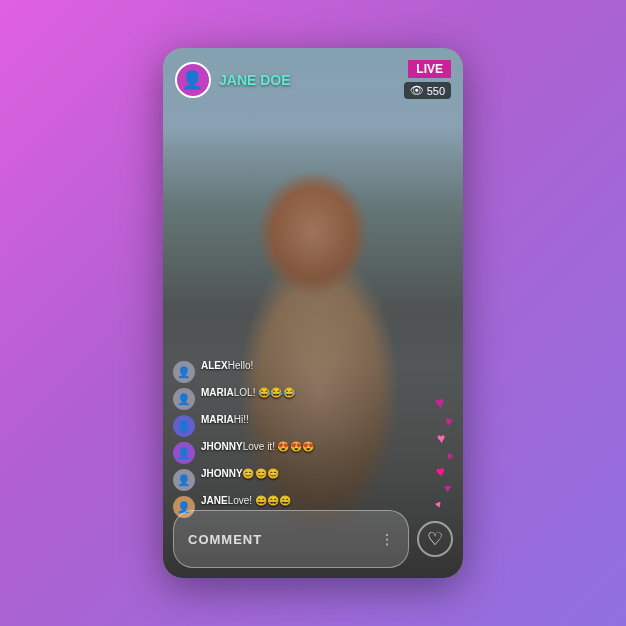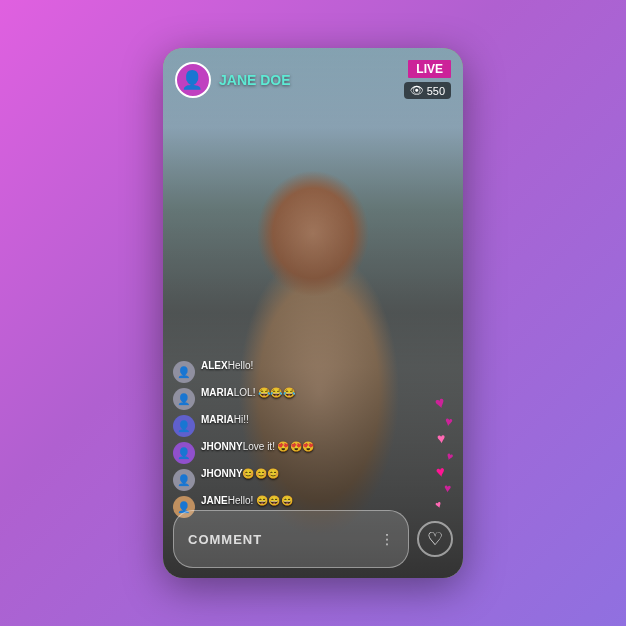--- a/index.html
+++ b/index.html
@@ -327,21 +327,21 @@
         <span class="comment-msg">😊😊😊</span>
       </div>
     </div>
 
     <div class="comment-item">
       <div class="comment-avatar" style="background:#c09060;">
         <span>👤</span>
       </div>
       <div class="comment-text-block">
         <span class="comment-name">JANE</span>
-        <span class="comment-msg">Hello! 😄😄😄</span>
+        <span class="comment-msg">Love! 😄😄😄</span>
       </div>
     </div>
   </div>
 
   <div class="hearts-container">
     <span class="heart">♥</span>
     <span class="heart">♥</span>
     <span class="heart">♥</span>
     <span class="heart">♥</span>
     <span class="heart">♥</span>

